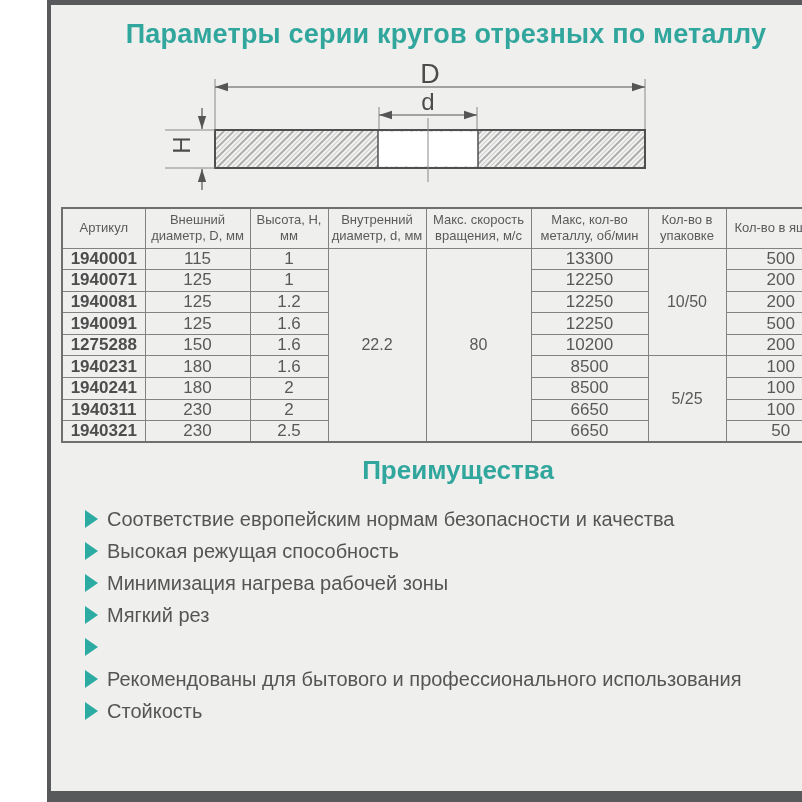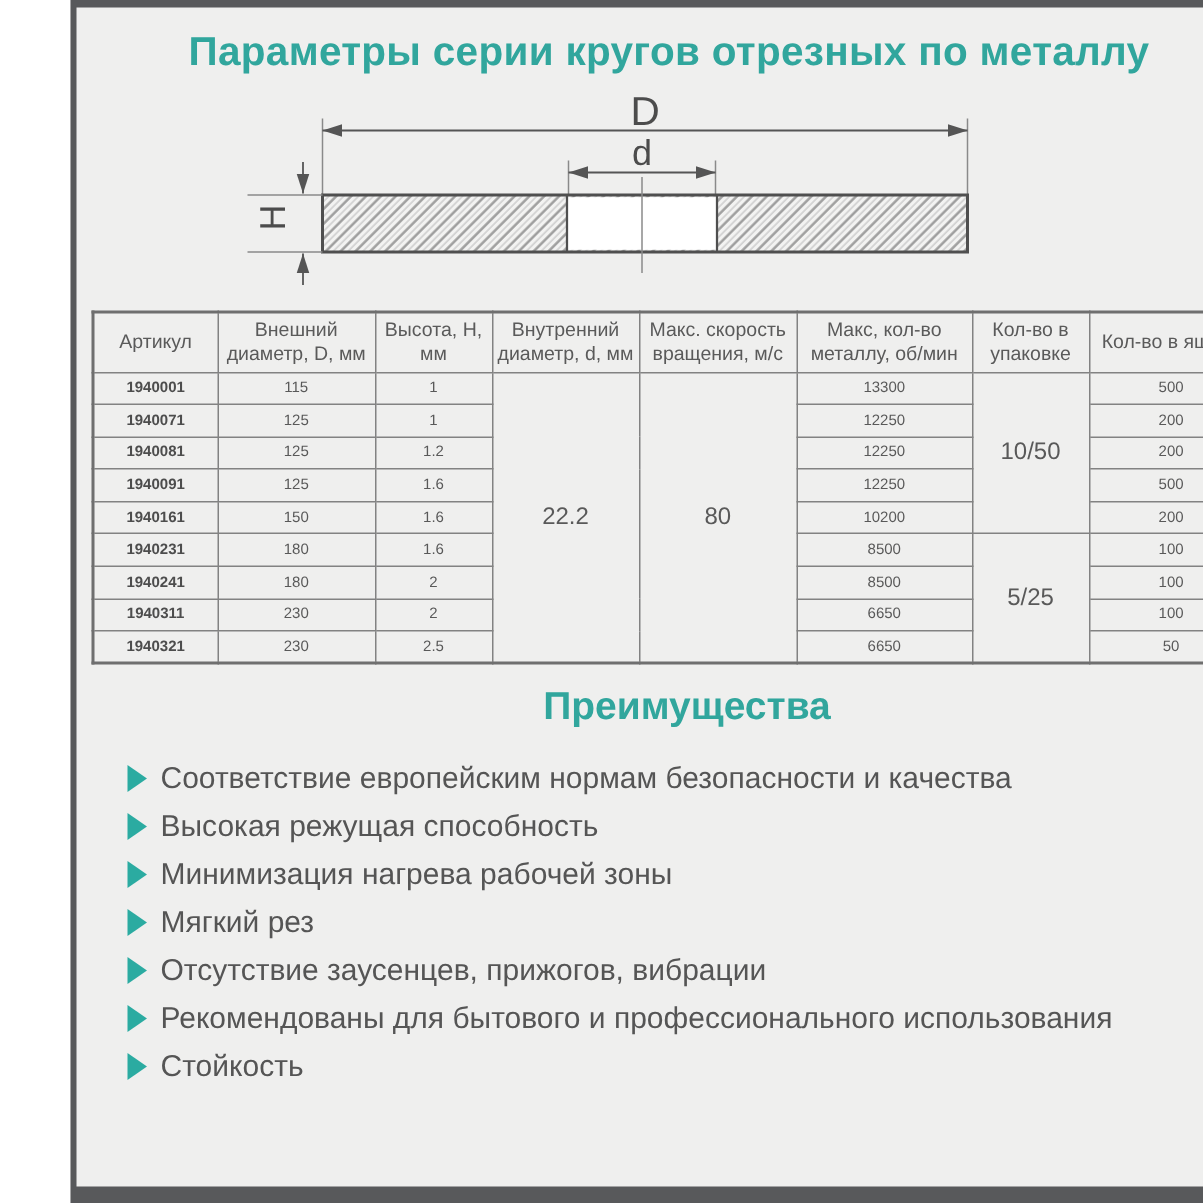--- a/index.html
+++ b/index.html
@@ -24,21 +24,21 @@
     font-size:15px; color:#595959; text-align:center;border-radius:20px;
   }
   .spec-table th, .spec-table td {
     border:1px solid #828282; padding:0 2px; vertical-align:middle;
   }
   .spec-table { border:2px solid #6f6f6f; }
   .spec-table thead th {
     font-size:13px; font-weight:400; height:40px; line-height:1.25;
     color:#5a5a5a; background:#efefee;
   }
-  .spec-table tbody td { height:21.6px; font-size:10px; }
+  .spec-table tbody td { height:21.6px; font-size:17px; }
   .spec-table tbody td.article { font-weight:700; color:#4d4d4d; }
   .spec-table td.merged { font-size:16px; }
   .adv-title {
     position:absolute; top:450px; left:0; width:100%;
     text-align:center; font-size:26px; font-weight:600; color:#31a69d;padding-left:24px;
   }
   .adv-list { position:absolute; top:498px; left:34px; width:740px; list-style:none; }
   .adv-list li { height:32px; display:flex; align-items:center; }
   .bullet {
     width:0; height:0; flex:0 0 auto;
@@ -143,21 +143,21 @@
         <td>200</td>
       </tr>
       <tr>
         <td class="article">1940091</td>
         <td>125</td>
         <td>1.6</td>
         <td>12250</td>
         <td>500</td>
       </tr>
       <tr>
-        <td class="article">1940161</td>
+        <td class="article">1275288</td>
         <td>150</td>
         <td>1.6</td>
         <td>10200</td>
         <td>200</td>
       </tr>
       <tr>
         <td class="article">1940231</td>
         <td>180</td>
         <td>1.6</td>
         <td>8500</td>
@@ -202,21 +202,20 @@
     <li>
       <span class="bullet"></span>
       <span class="adv-text">Минимизация нагрева рабочей зоны</span>
     </li>
     <li>
       <span class="bullet"></span>
       <span class="adv-text">Мягкий рез</span>
     </li>
     <li>
       <span class="bullet"></span>
-      <span class="adv-text">Отсутствие заусенцев, прижогов, вибрации</span>
     </li>
     <li>
       <span class="bullet"></span>
       <span class="adv-text">Рекомендованы для бытового и профессионального использования</span>
     </li>
     <li>
       <span class="bullet"></span>
       <span class="adv-text">Стойкость</span>
     </li>
   </ul>

